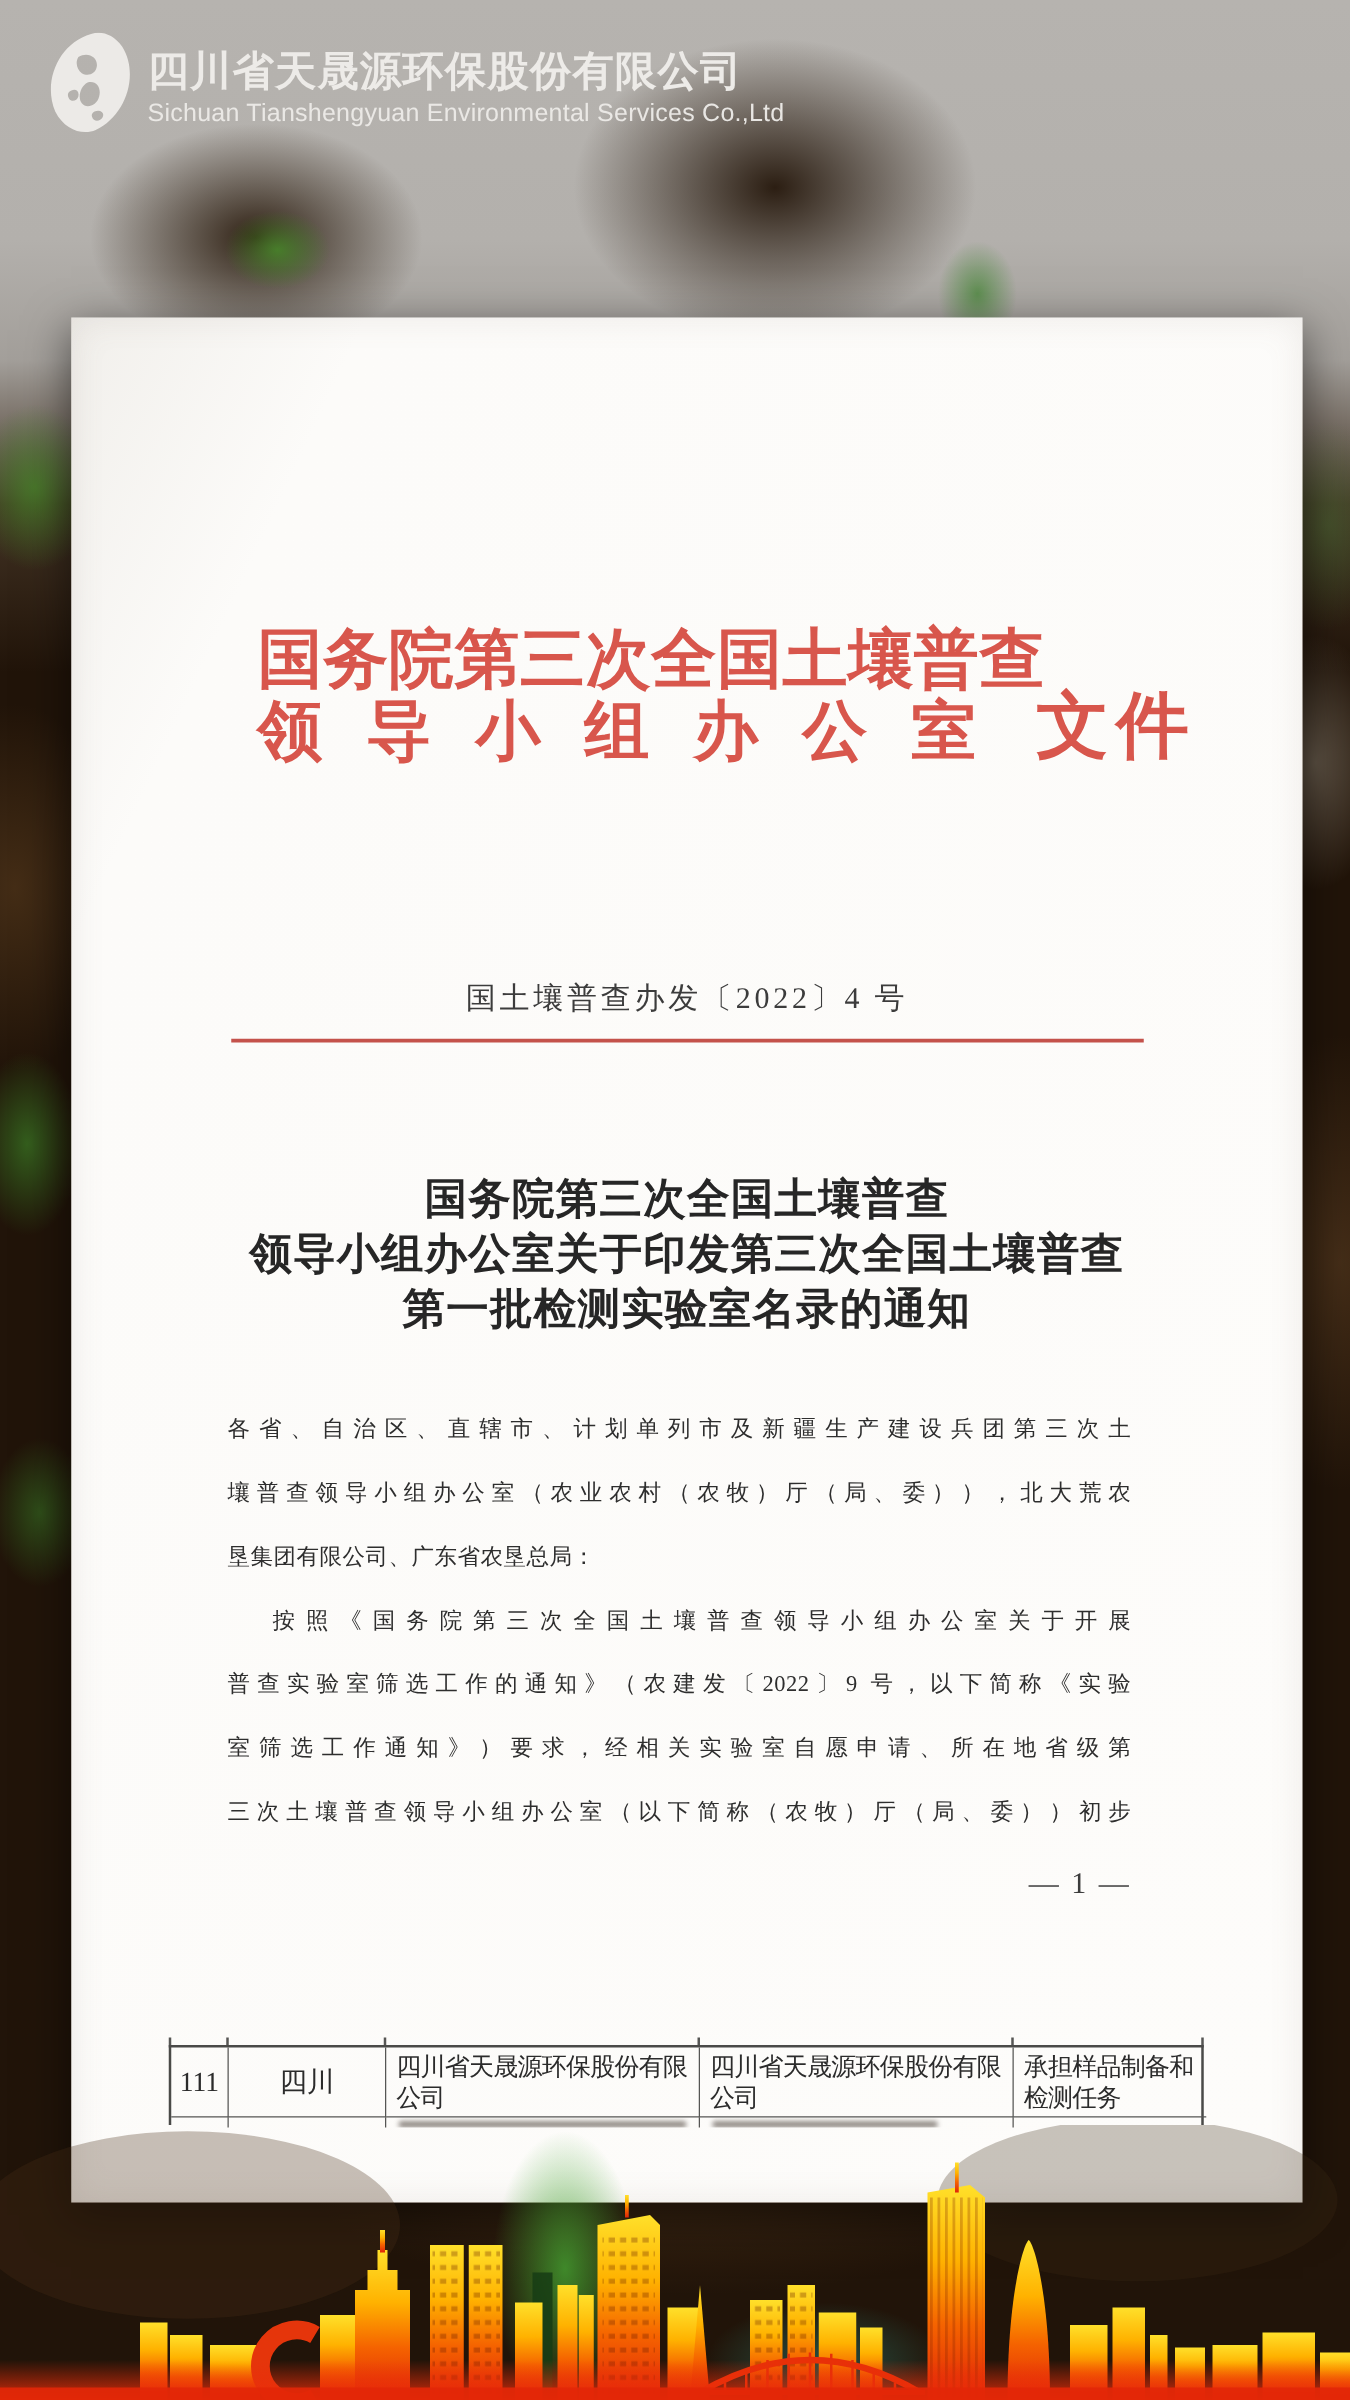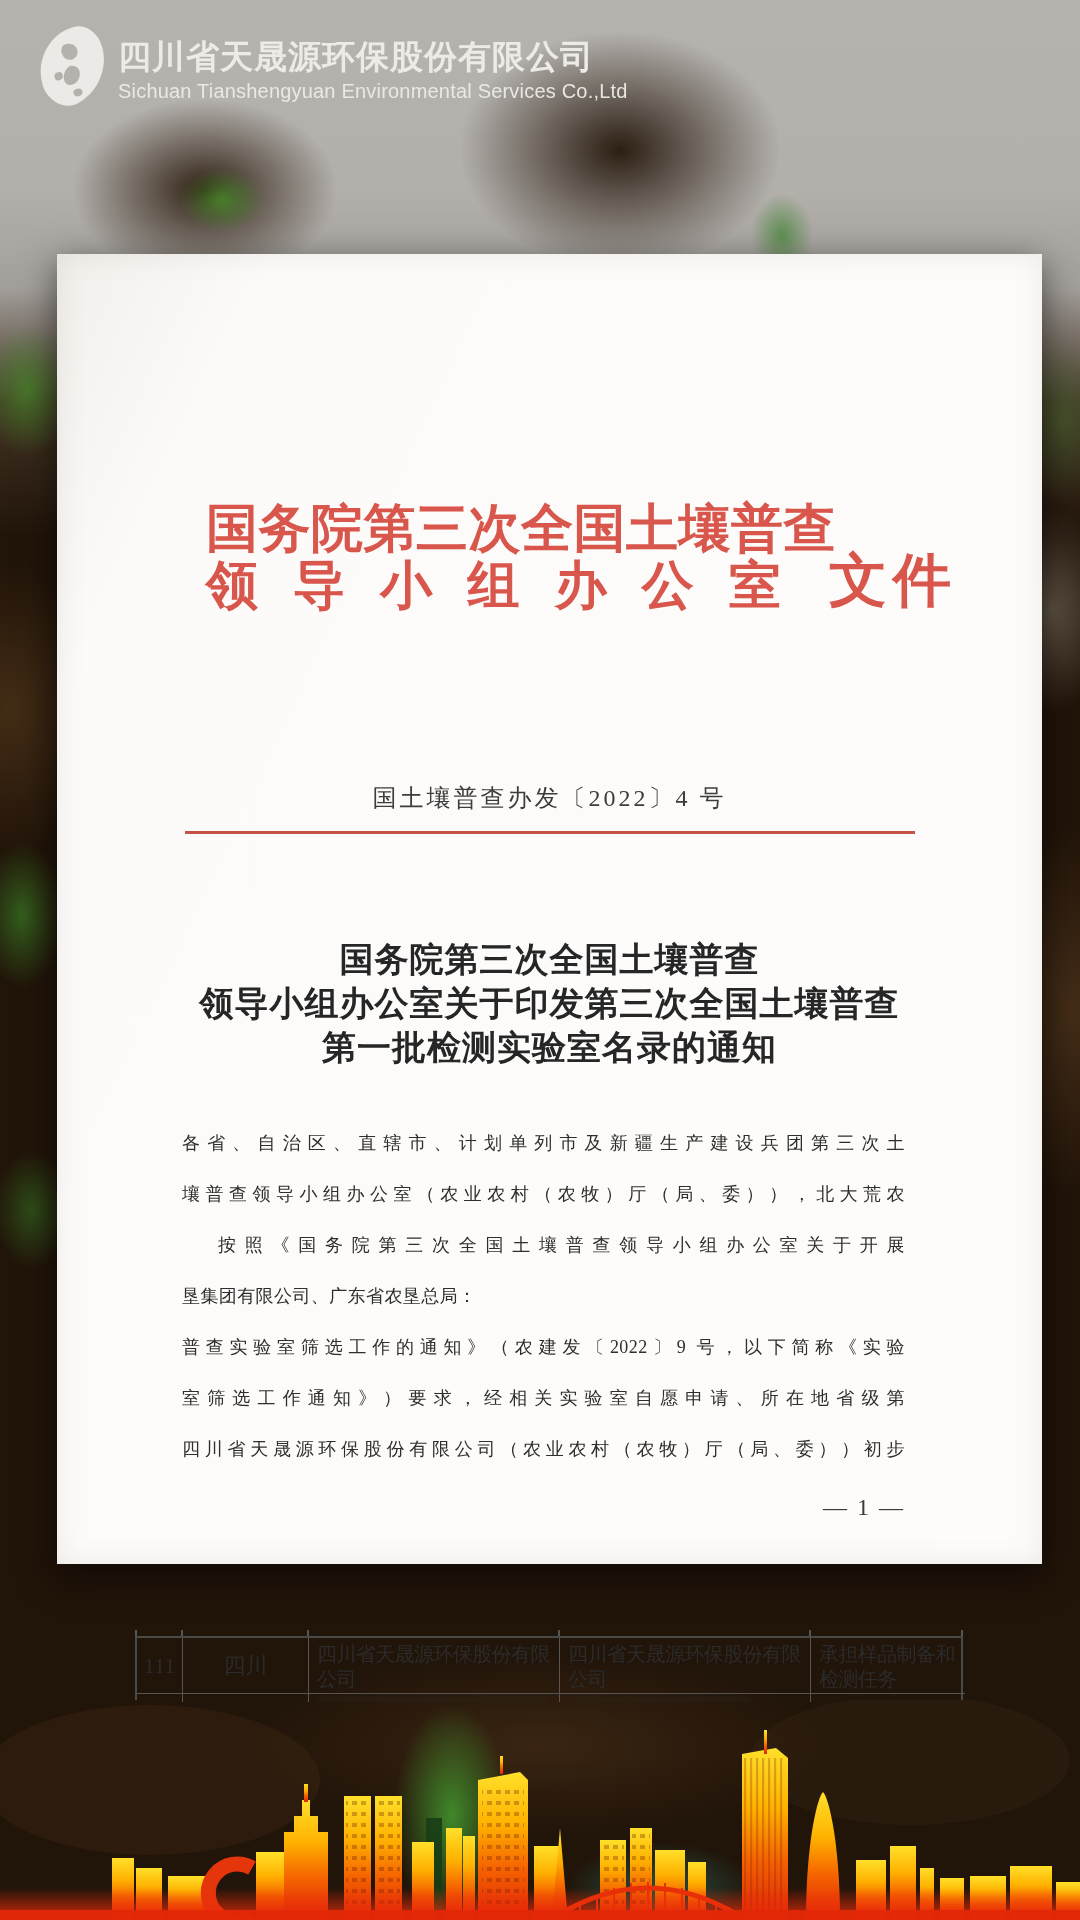--- a/index.html
+++ b/index.html
@@ -26,21 +26,21 @@
       radial-gradient(ellipse 420px 130px at 540px 1745px, rgba(82,54,27,.5), rgba(82,54,27,0) 70%);
     padding-left: 12px;
   }
   
   .brand{position:absolute;left:34px;top:26px;display:flex;align-items:flex-start;
     font-family:"Liberation Sans","DejaVu Sans",sans-serif;color:#edebe8;}
   .brand .logo{width:74px;height:80px;margin-right:10px;flex:none;}
   .brand .zh{font-size:33px;font-weight:700;letter-spacing:1px;line-height:46px;margin-top:8px;}
   .brand .en{font-size:20px;font-weight:400;letter-spacing:.2px;opacity:.96;}
   
-  .paper{position:absolute;left:57px;top:254px;width:985px;height:1310px;
+  .paper{position:absolute;left:57px;top:254px;width:985px;height:1508px;
     background:linear-gradient(115deg,#f1efeb 0%,#fcfbf9 14%,#fdfcfa 100%);
     box-shadow:0 10px 34px rgba(0,0,0,.55), inset 0 0 28px rgba(120,110,95,.12);}
   .lh-lines{position:absolute;left:149px;top:246px;width:575px;color:#d8564c;font-weight:700;}
   .lh1{font-size:52px;line-height:58px;letter-spacing:.5px;white-space:nowrap;}
   .lh2{font-size:52px;line-height:56px;text-align:justify;text-align-last:justify;}
   .lh-suffix{position:absolute;left:772px;top:294px;color:#d8564c;font-weight:700;font-size:58px;line-height:66px;letter-spacing:6px;}
   .doc-number{position:absolute;left:0;top:528px;width:100%;text-align:center;
     font-size:24px;letter-spacing:3px;color:#3c3c3c;}
   .red-rule{position:absolute;left:128px;top:577px;width:730px;height:2.5px;background:#c4524b;}
   .doc-title{position:absolute;left:0;top:684px;width:100%;margin:0;text-align:center;
@@ -100,25 +100,25 @@
 
     <h1 class="doc-title">
       <div>国务院第三次全国土壤普查</div>
       <div>领导小组办公室关于印发第三次全国土壤普查</div>
       <div>第一批检测实验室名录的通知</div>
     </h1>
 
     <div class="body-text">
       <div class="bline j">各省、自治区、直辖市、计划单列市及新疆生产建设兵团第三次土</div>
       <div class="bline j">壤普查领导小组办公室（农业农村（农牧）厅（局、委）），北大荒农</div>
+      <div class="bline">垦集团有限公司、广东省农垦总局：</div>
       <div class="bline j indent">按照《国务院第三次全国土壤普查领导小组办公室关于开展</div>
-      <div class="bline">垦集团有限公司、广东省农垦总局：</div>
       <div class="bline j">普查实验室筛选工作的通知》（农建发〔2022〕9 号，以下简称《实验</div>
       <div class="bline j">室筛选工作通知》）要求，经相关实验室自愿申请、所在地省级第</div>
-      <div class="bline j">四川省天晟源环保股份有限公司（农业农村（农牧）厅（局、委））初步</div>
+      <div class="bline j">三次土壤普查领导小组办公室（以下简称（农牧）厅（局、委））初步</div>
     </div>
 
     <div class="pageno">— 1 —</div>
 
     <div class="tstub" style="left:78px"></div>
     <div class="tstub" style="left:124px"></div>
     <div class="tstub" style="left:250px"></div>
     <div class="tstub" style="left:501px"></div>
     <div class="tstub" style="left:752px"></div>
     <div class="tstub" style="left:904px"></div>

